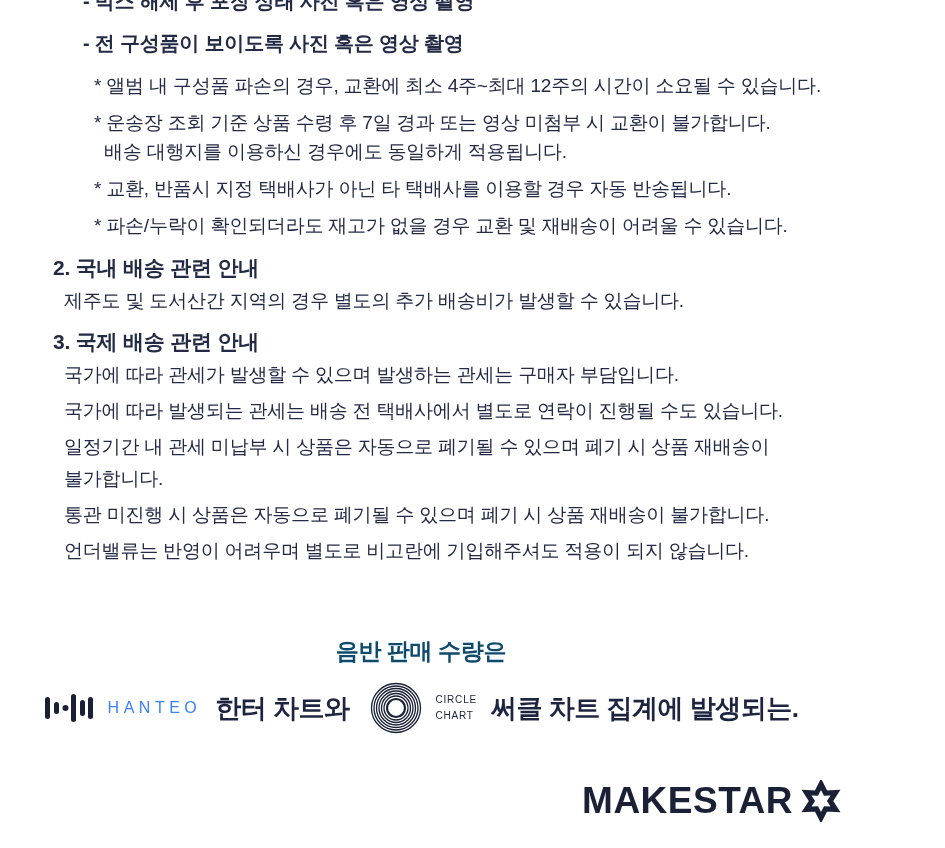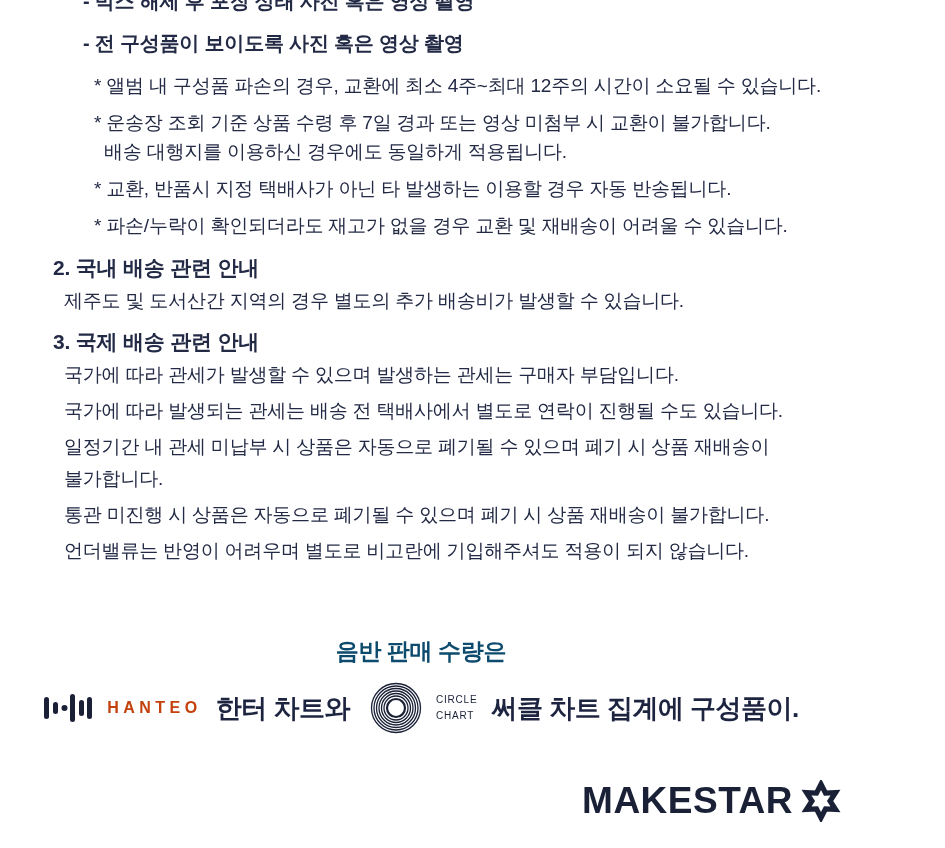--- a/index.html
+++ b/index.html
@@ -77,23 +77,23 @@
   .charts-line {
     margin-top: 15px;
     display: flex;
     justify-content: center;
     align-items: center;
     gap: 14px;
     height: 54px;
   }
   .hanteo-wordmark {
     font-size: 16px;
-    font-weight: 700;
+    font-weight: 400;
     letter-spacing: 4.5px;
-    color: #c2410c;
+    color: #3b82f6;
   }
   .chart-korean {
     font-size: 26px;
     font-weight: bold;
     color: #1d2440;
     letter-spacing: -0.5px;
     white-space: nowrap;
   }
   .circle-logo { margin-left: 6px; }
   .circle-wordmark {
@@ -123,21 +123,21 @@
 
 <div class="page">
 
   <div>
     <div class="line bullet-line cut">- 박스 해제 후 포장 상태 사진 혹은 영상 촬영</div>
     <div class="line bullet-line second">- 전 구성품이 보이도록 사진 혹은 영상 촬영</div>
 
     <div class="line note-line first">* 앨범 내 구성품 파손의 경우, 교환에 최소 4주~최대 12주의 시간이 소요될 수 있습니다.</div>
     <div class="line note-line grouped">* 운송장 조회 기준 상품 수령 후 7일 경과 또는 영상 미첨부 시 교환이 불가합니다.</div>
     <div class="line note-continuation">배송 대행지를 이용하신 경우에도 동일하게 적용됩니다.</div>
-    <div class="line note-line">* 교환, 반품시 지정 택배사가 아닌 타 발생하는 이용할 경우 자동 반송됩니다.</div>
+    <div class="line note-line">* 교환, 반품시 지정 택배사가 아닌 타 택배사를 이용할 경우 자동 반송됩니다.</div>
     <div class="line note-line">* 파손/누락이 확인되더라도 재고가 없을 경우 교환 및 재배송이 어려울 수 있습니다.</div>
   </div>
 
   <div>
     <div class="line section-heading h2">2. 국내 배송 관련 안내</div>
     <div class="line section-body-line after-heading">제주도 및 도서산간 지역의 경우 별도의 추가 배송비가 발생할 수 있습니다.</div>
   </div>
 
   <div>
     <div class="line section-heading h3">3. 국제 배송 관련 안내</div>
@@ -179,21 +179,21 @@
             <circle cx="26" cy="26" r="14.5"></circle>
             <circle cx="26" cy="26" r="12"></circle>
           </g>
           <circle cx="26" cy="26" r="9" fill="none" stroke="#1a2137" stroke-width="2.2"></circle>
         </svg>
       </span>
       <span class="circle-wordmark">
         <div>CIRCLE</div>
         <div>CHART</div>
       </span>
-      <span class="chart-korean">써클 차트 집계에 구성품이.</span>
+      <span class="chart-korean">써클 차트 집계에 발생되는.</span>
     </div>
 
     <div class="makestar-line">
       <span class="makestar-wordmark">MAKESTAR</span>
       <span>
         <svg width="42" height="42" viewBox="-22 -22 44 44">
           <path fill="#ffffff" stroke="#1a2137" stroke-width="5.5" stroke-linejoin="miter" d="M 0,-17.5
                L 4.75,-8.23 15.16,-8.75 9.5,0 15.16,8.75 4.75,8.23
                0,17.5 -4.75,8.23 -15.16,8.75 -9.5,0 -15.16,-8.75 -4.75,-8.23 Z"></path>
         </svg>

